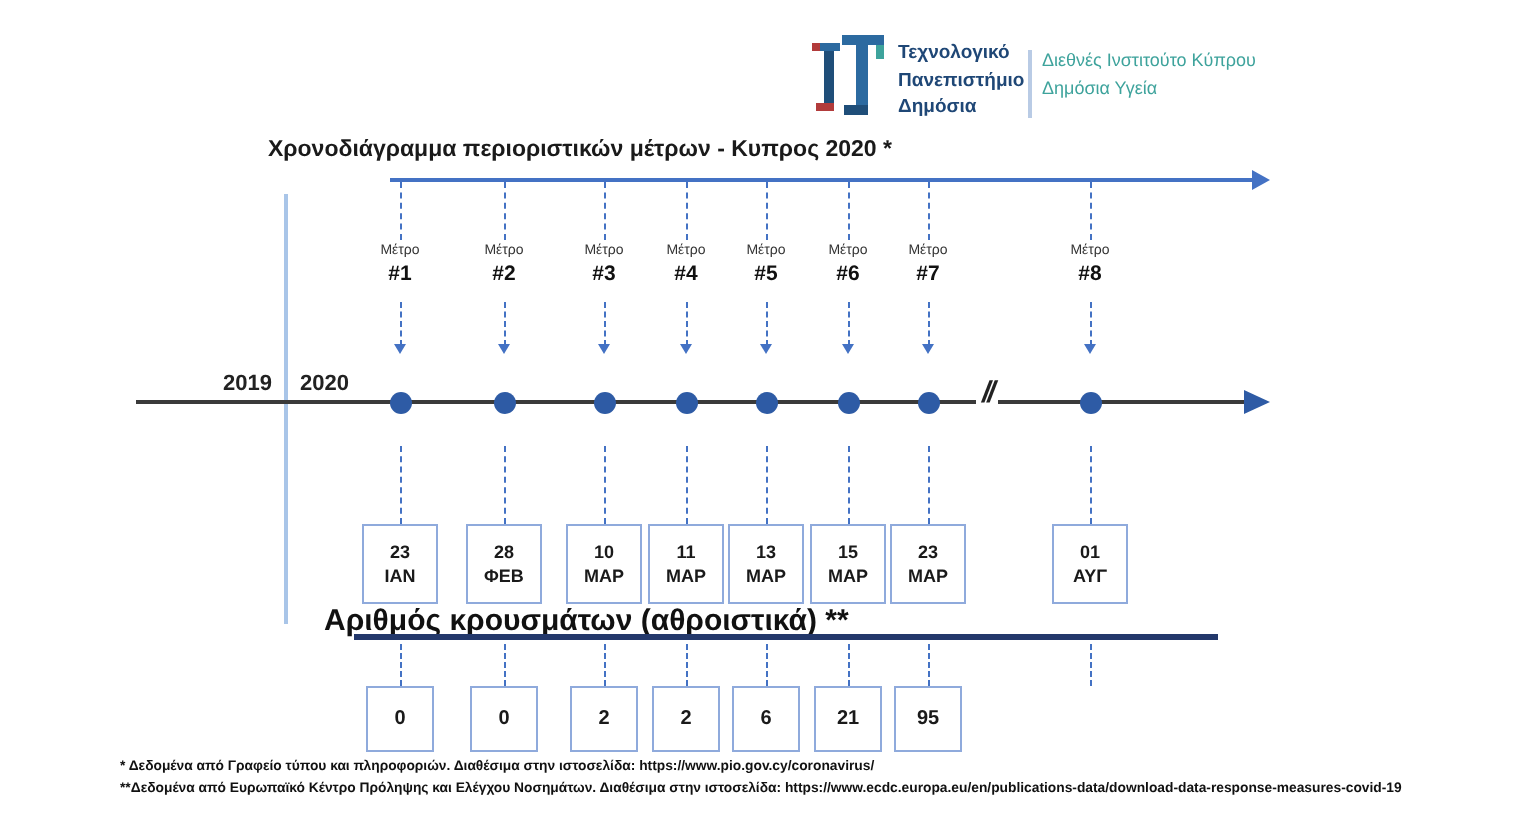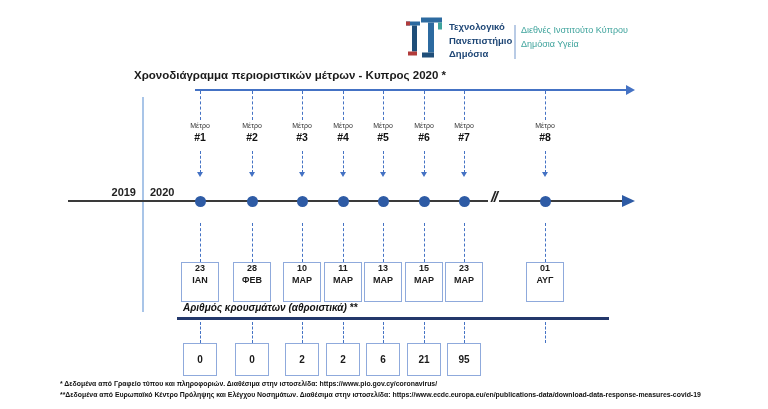--- a/index.html
+++ b/index.html
@@ -40,29 +40,29 @@
          border-left:3.5px solid transparent;border-right:3.5px solid transparent;
          border-top:5px solid #4472C4;}
   .dash-mid{top:223px;height:39px;}
   .dash-low{top:322px;height:21px;}
   .mword{position:absolute;top:122px;width:100%;font-size:7px;color:#333;}
   .mnum{position:absolute;top:131px;width:100%;font-size:10.5px;font-weight:700;color:#111;}
   .dot{position:absolute;top:196px;left:50%;margin-left:-5.5px;width:11px;height:11px;
        border-radius:50%;background:#2E5BA5;z-index:2;}
   .date-box{position:absolute;top:262px;left:50%;width:36px;margin-left:-19px;height:38px;
             border:1.2px solid #8FAADC;background:#fff;font-size:9px;font-weight:700;
-            display:flex;flex-direction:column;gap:2px;z-index:2;}
+            display:flex;flex-direction:column;justify-content:center;gap:2px;z-index:2;}
   .date-box span{display:block;line-height:10px;}
   .num-box{position:absolute;top:343px;left:50%;width:32px;margin-left:-17px;height:31px;
            border:1.2px solid #8FAADC;background:#fff;font-size:10px;font-weight:700;
            display:flex;align-items:center;justify-content:center;z-index:2;}
   .num-box.wide{width:46px;margin-left:-24px;}
 
   
-  .cases-label{left:183px;top:302px;font-size:10px;font-weight:700;color:#111;font-style:italic;}
+  .cases-label{left:162px;top:302px;font-size:15px;font-weight:700;color:#111;}
   .cases-underline{left:177px;top:317px;width:432px;height:2.5px;background:#23386B;z-index:1;}
 
   
   .footnote{left:60px;font-size:6.9px;font-weight:700;color:#111;}
   .fn1{top:380px;}
   .fn2{top:391px;}
 </style>
 </head>
 <body>
 

